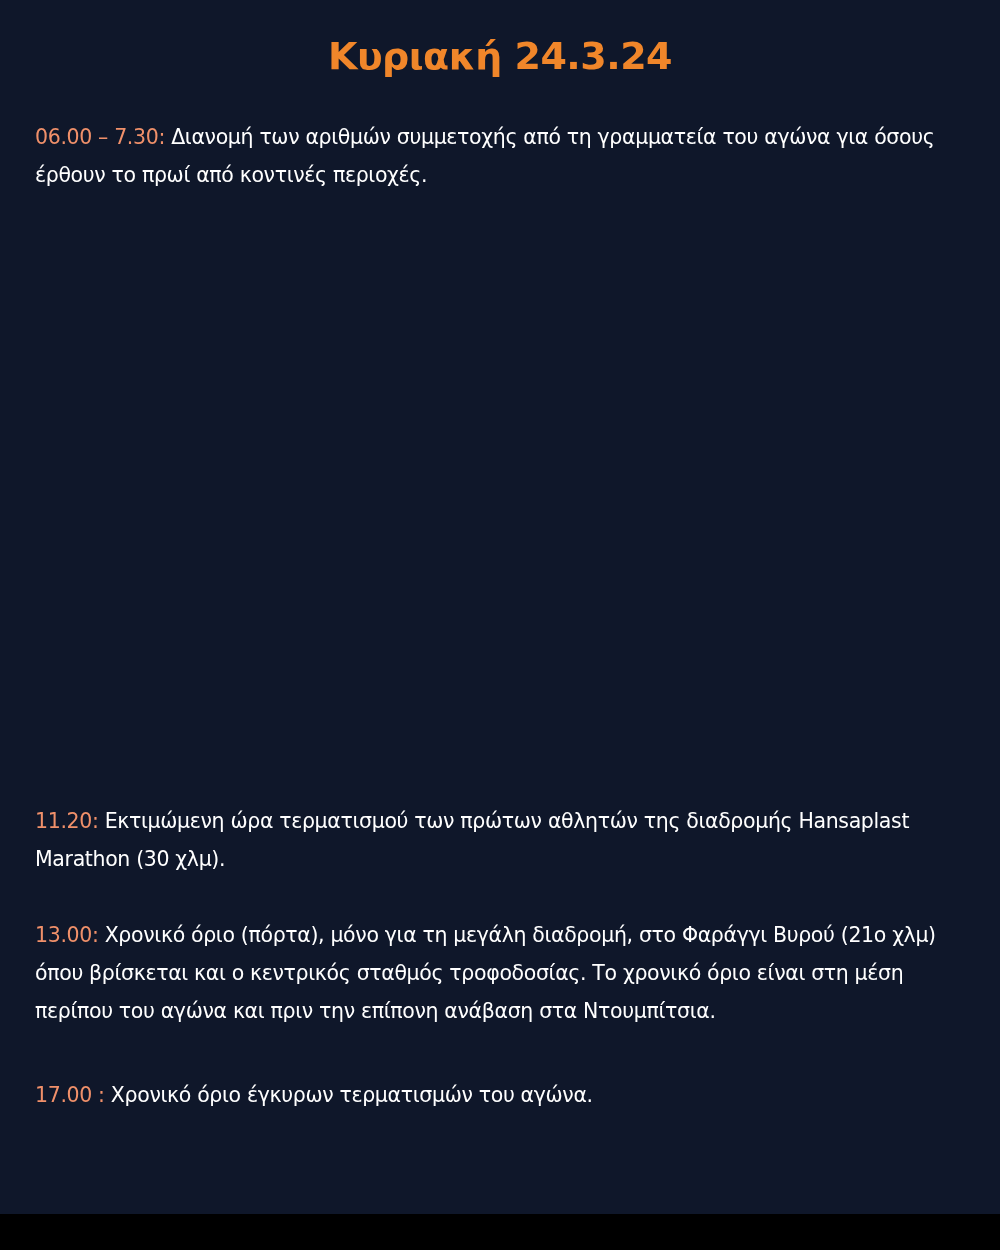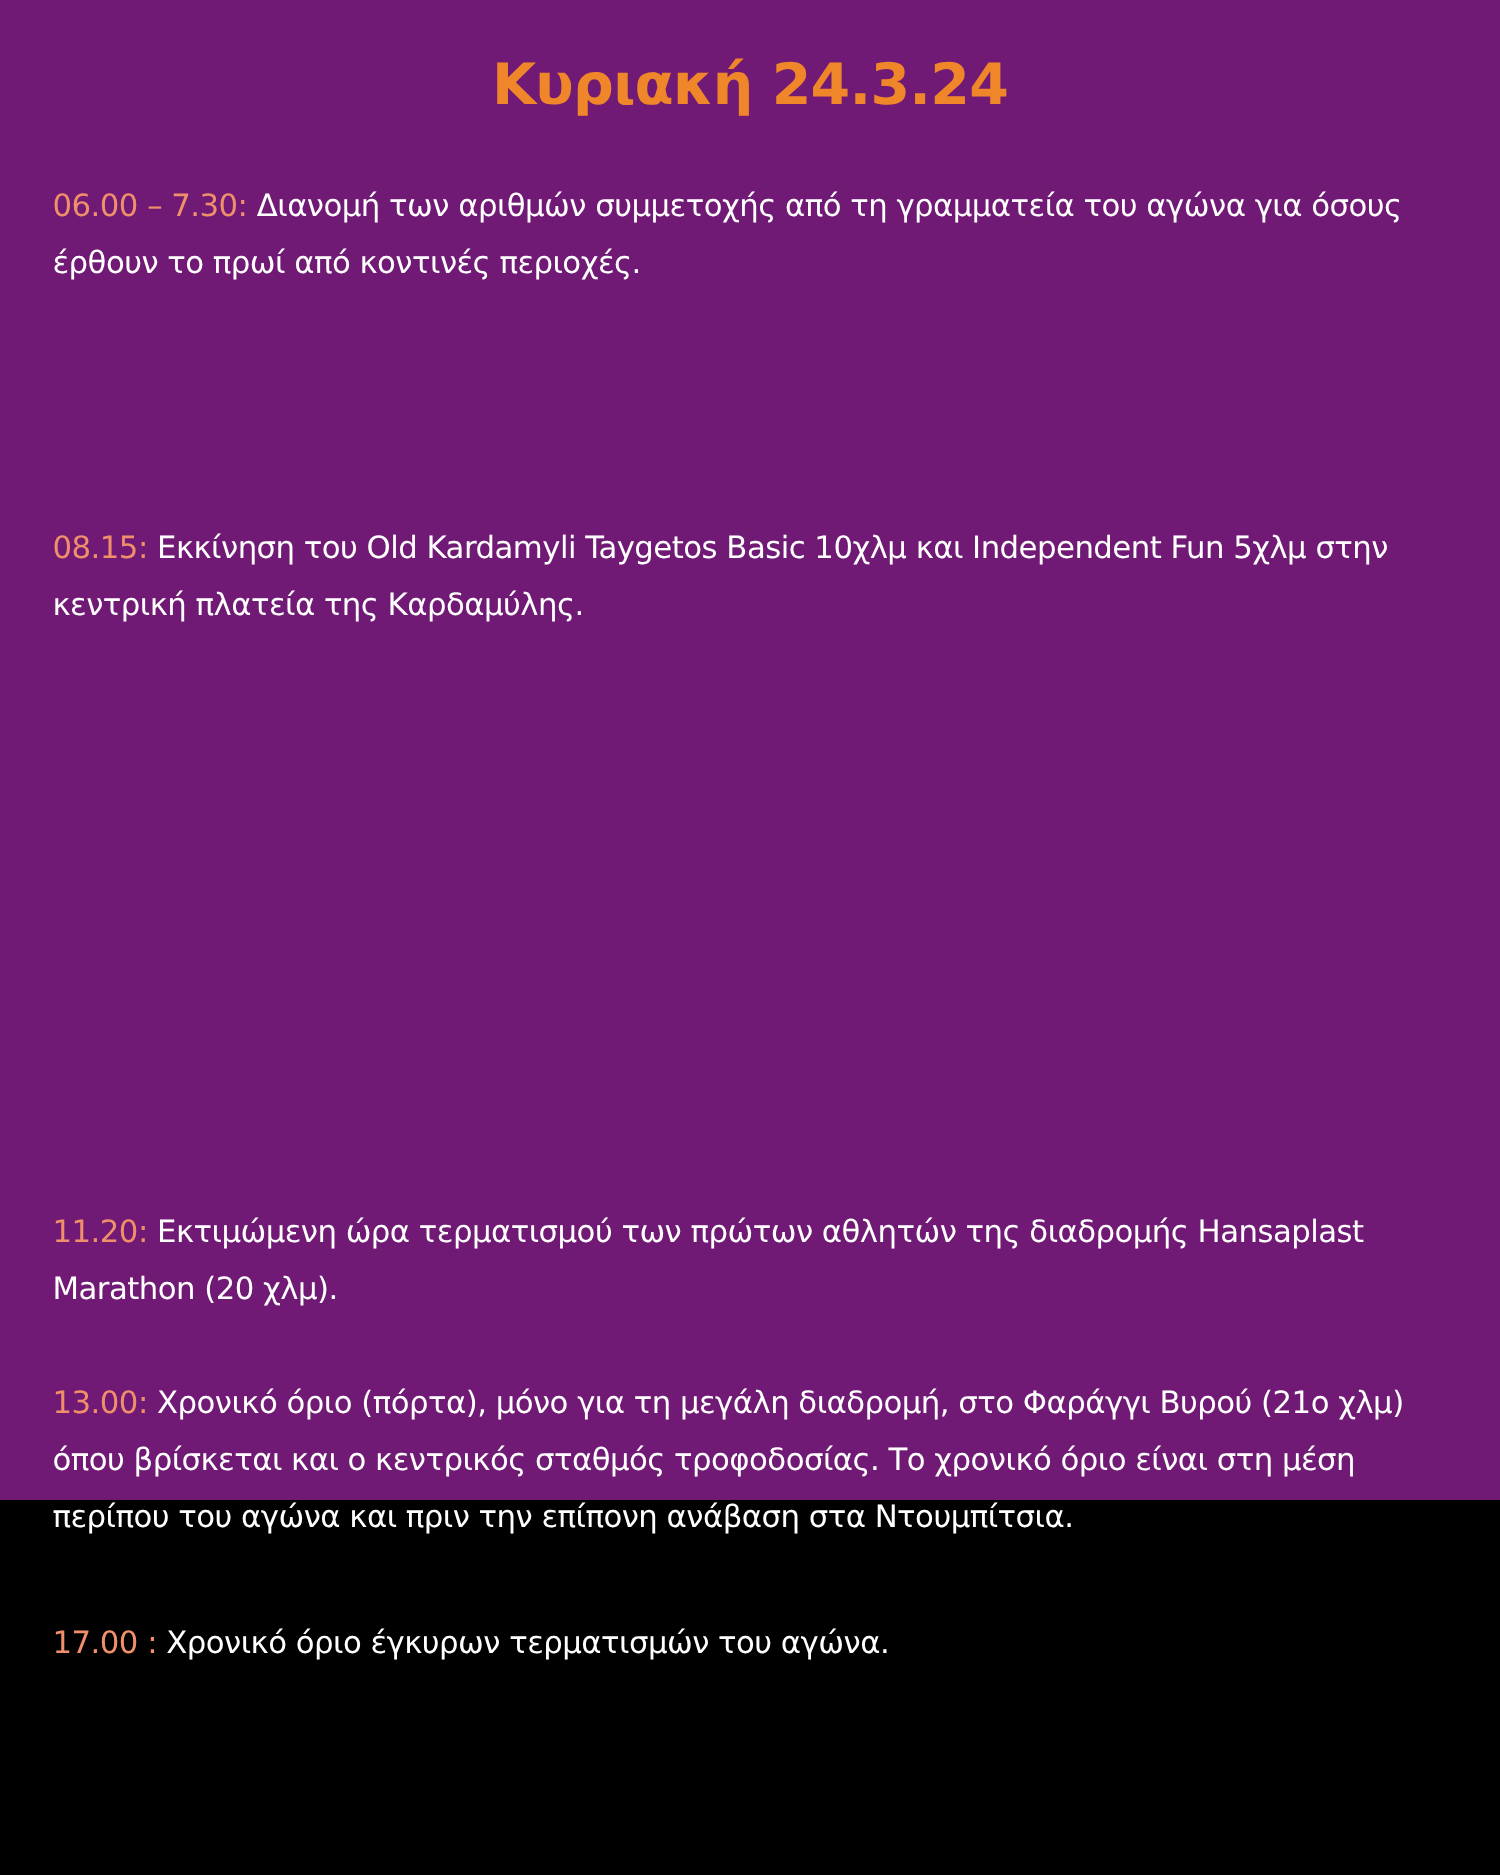--- a/index.html
+++ b/index.html
@@ -1,17 +1,17 @@
 <!DOCTYPE html>
 <html><head>
 <meta charset="utf-8">
 <style>
   html, body { margin: 0; padding: 0; background: #000000; }
   body { width: 1000px; height: 1250px; overflow: hidden; position: relative; }
-  .page { position: absolute; left: 0; top: 0; width: 1000px; height: 1000px; background: #701a75; }
+  .page { position: absolute; left: 0; top: 0; width: 1000px; height: 1214px; background: #0f172a; }
   .title {
     position: absolute; left: 0; top: 34px; width: 1000px; text-align: center;
     font-family: "DejaVu Sans", sans-serif; font-weight: bold; font-size: 38px;
     letter-spacing: -0.5px;
     color: #f0862a;
   }
   .entry {
     position: absolute; left: 35px; width: 940px;
     font-family: "DejaVu Sans", sans-serif; font-size: 20.5px; line-height: 38px;
     color: #ffffff; letter-spacing: -0.35px;
@@ -23,31 +23,27 @@
 
 <div class="page">
   <div class="title">Κυριακή 24.3.24</div>
 
   <div class="entry" style="top:118px">
     <span class="time">06.00 – 7.30:</span>
     <span>Διανομή των αριθμών συμμετοχής από τη γραμματεία του αγώνα για όσους έρθουν το πρωί από κοντινές περιοχές.</span>
   </div>
 
 
-  <div class="entry" style="top:346px">
-    <span class="time">08.15:</span>
-    <span>Εκκίνηση του Old Kardamyli Taygetos Basic 10χλμ και Independent Fun 5χλμ στην κεντρική πλατεία της Καρδαμύλης.</span>
-  </div>
 
 
 
 
   <div class="entry" style="top:802px">
     <span class="time">11.20:</span>
-    <span>Εκτιμώμενη ώρα τερματισμού των πρώτων αθλητών της διαδρομής Hansaplast Marathon (20 χλμ).</span>
+    <span>Εκτιμώμενη ώρα τερματισμού των πρώτων αθλητών της διαδρομής Hansaplast Marathon (30 χλμ).</span>
   </div>
 
   <div class="entry" style="top:916px">
     <span class="time">13.00:</span>
     <span>Χρονικό όριο (πόρτα), μόνο για τη μεγάλη διαδρομή, στο Φαράγγι Βυρού (21ο χλμ) όπου βρίσκεται και ο κεντρικός σταθμός τροφοδοσίας. Το χρονικό όριο είναι στη μέση περίπου του αγώνα και πριν την επίπονη ανάβαση στα Ντουμπίτσια.</span>
   </div>
 
 
   <div class="entry" style="top:1076px">
     <span class="time">17.00 :</span>

